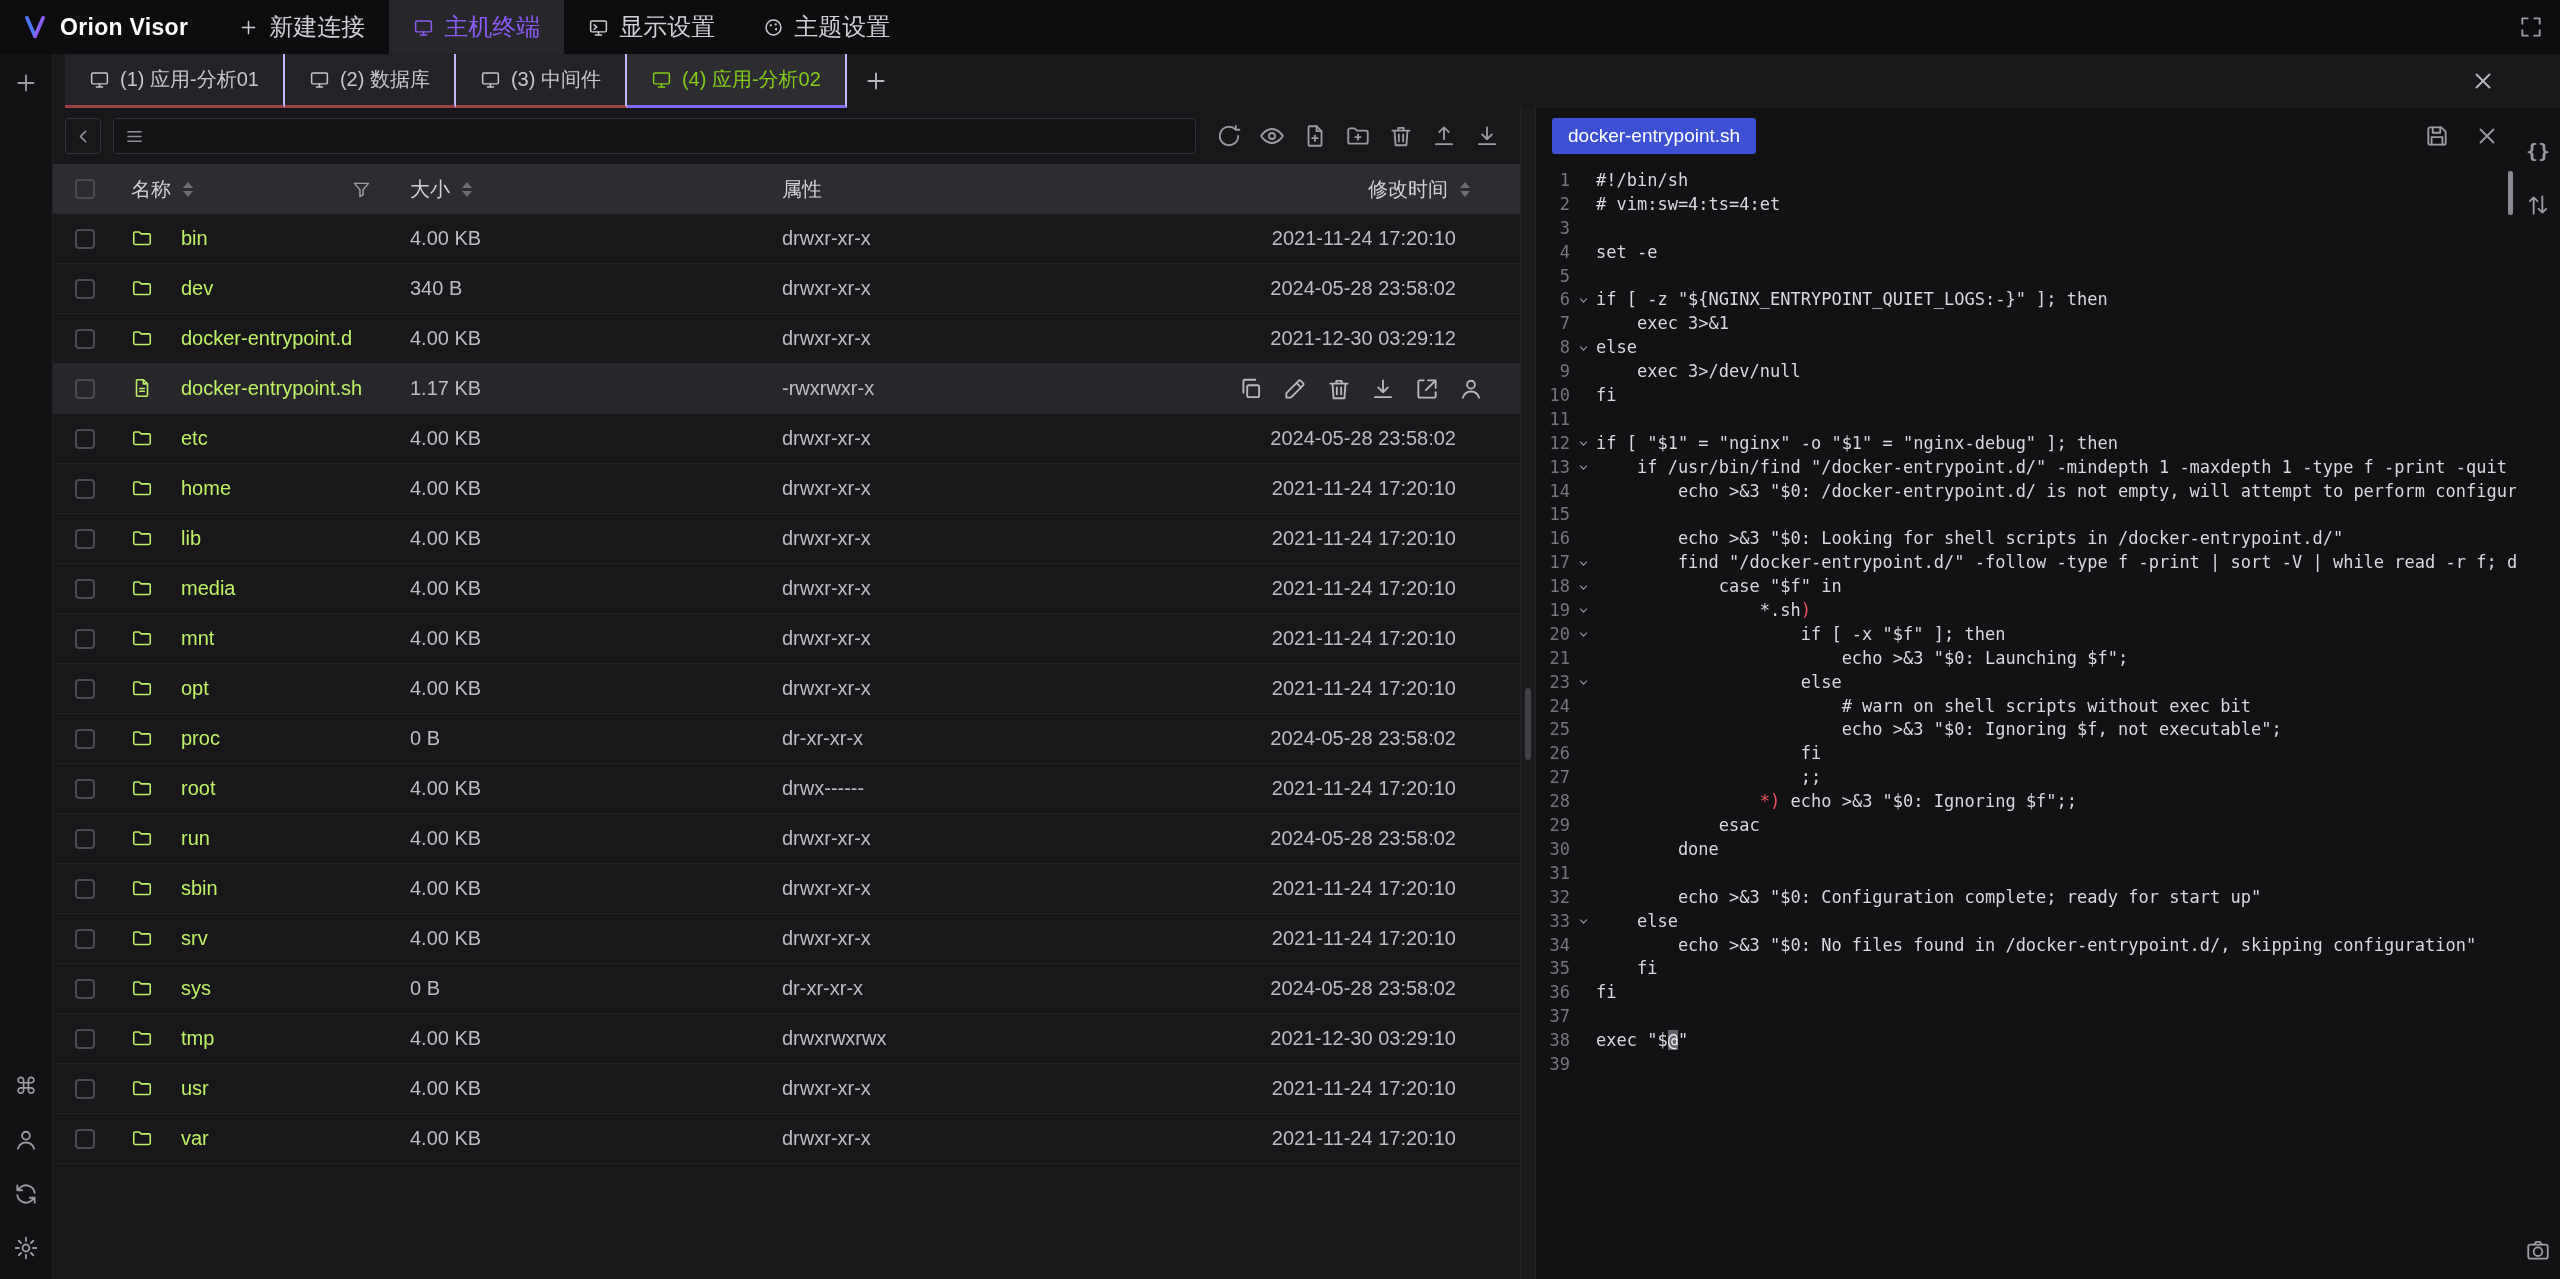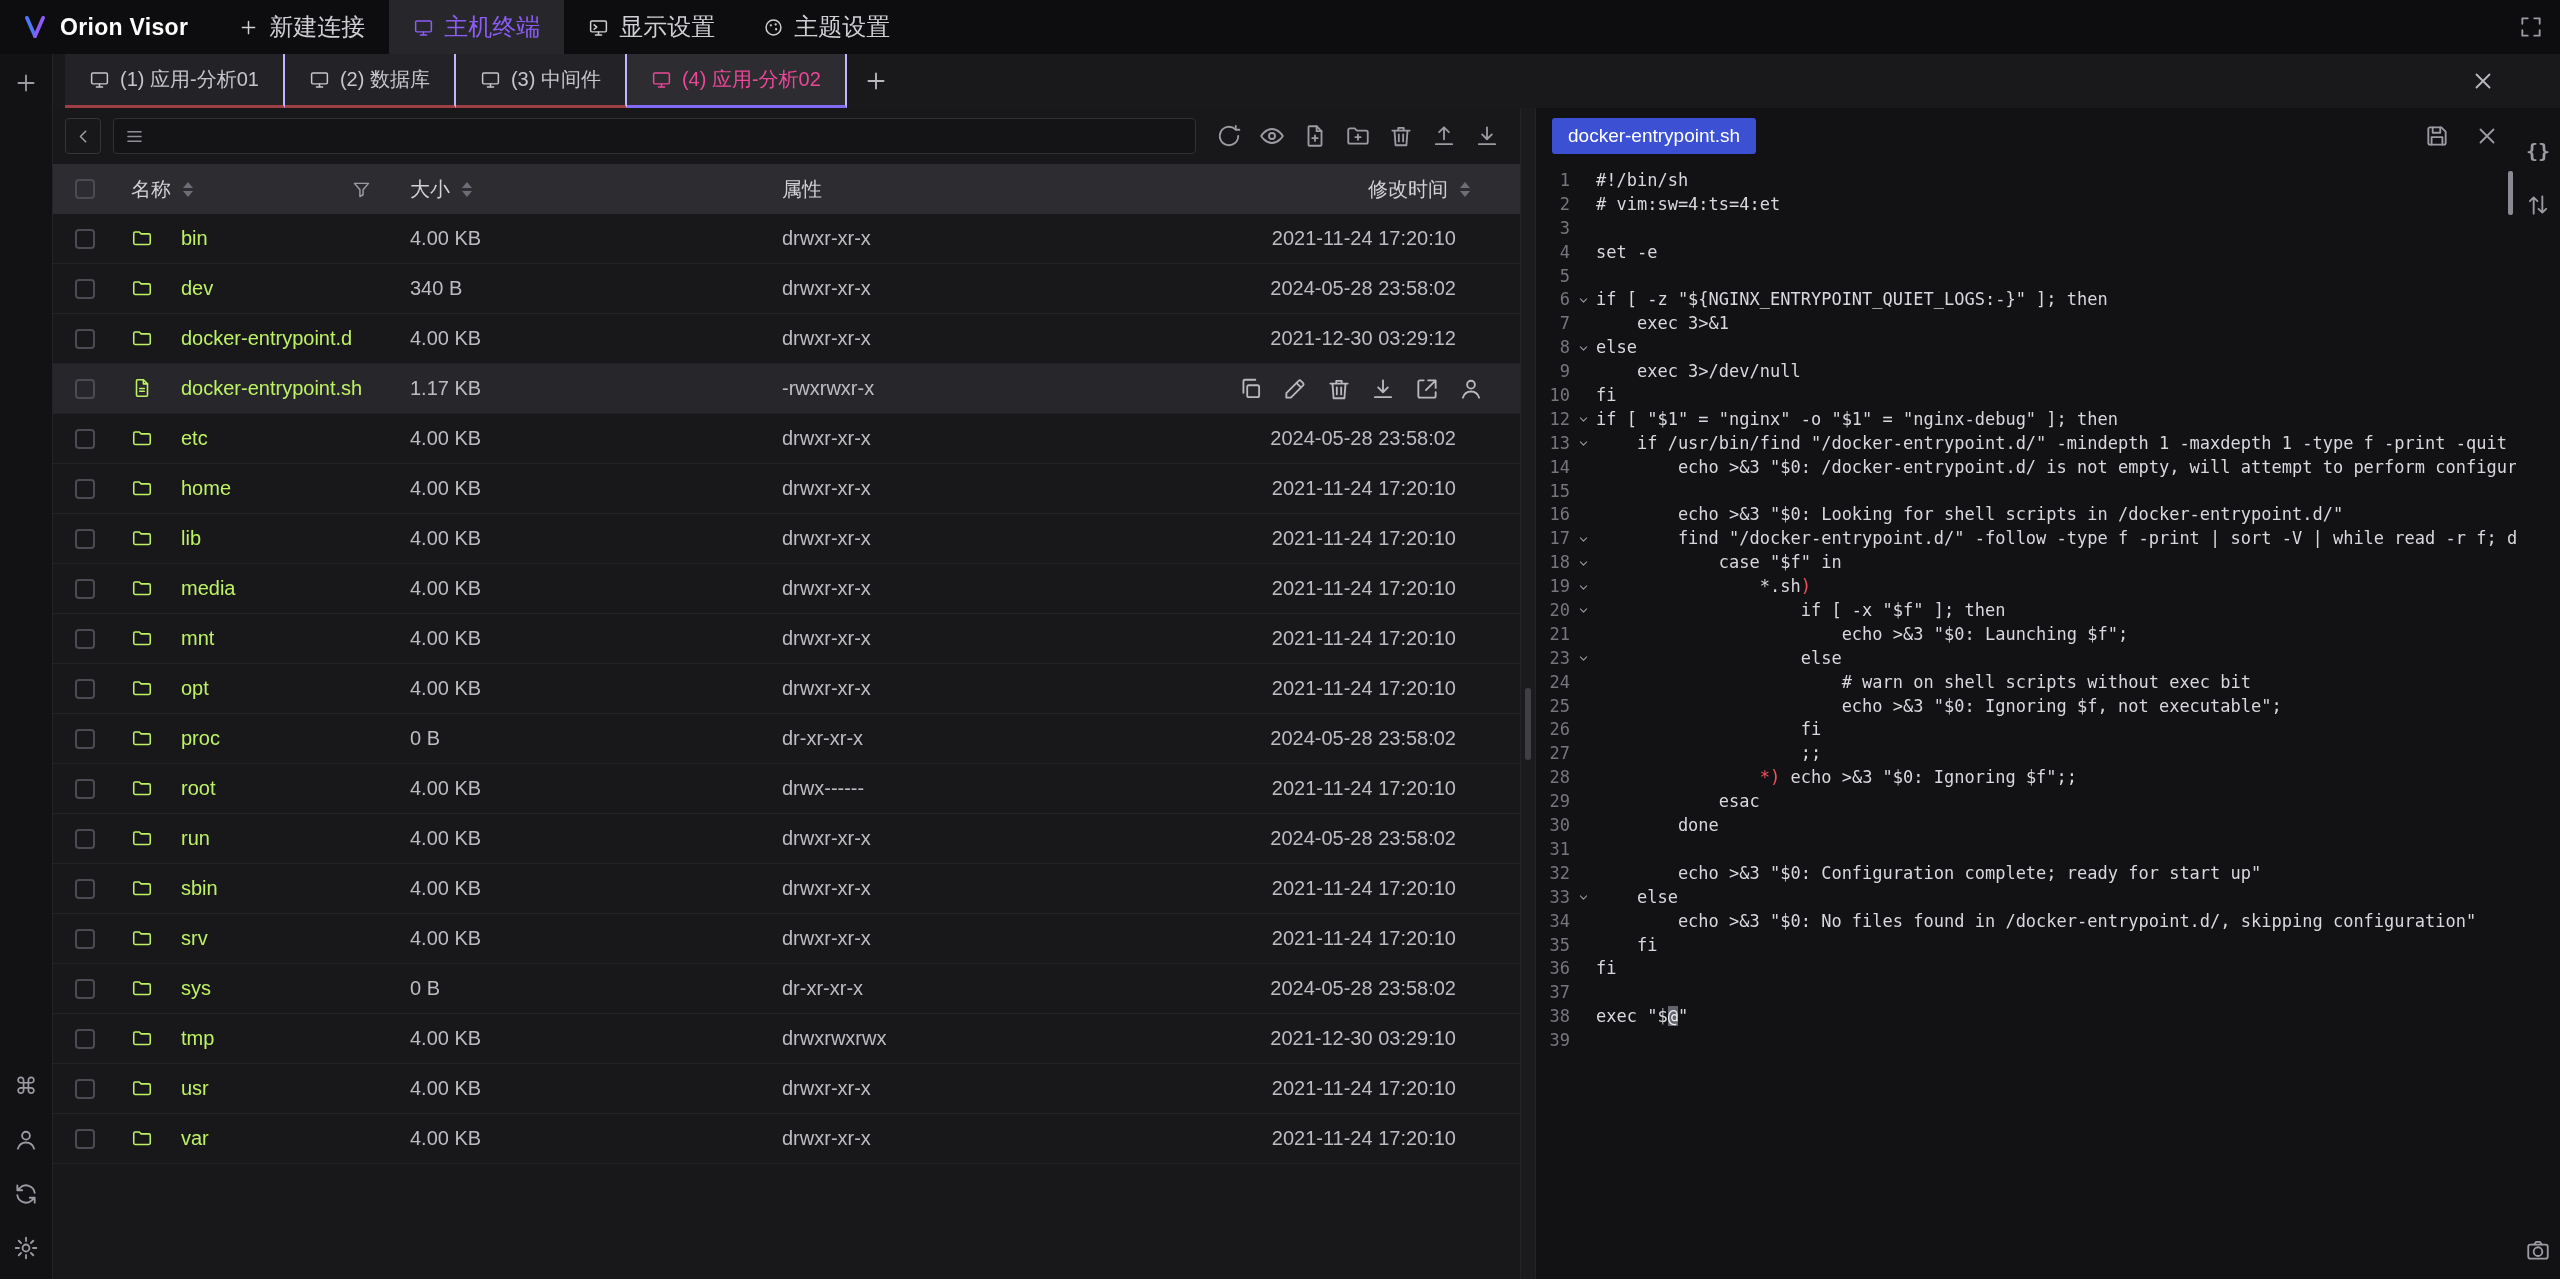--- a/index.html
+++ b/index.html
@@ -21,21 +21,21 @@
     display:flex;flex-direction:column;align-items:center;padding:16px 0 18px;color:#9b9ba3;}
   .rail-top{display:flex;flex-direction:column;gap:20px;align-items:center;}
   .rail-bottom{margin-top:auto;display:flex;flex-direction:column;gap:28px;align-items:center;}
   .main{flex:1;display:flex;flex-direction:column;min-width:0;}
 
   
   .tabbar{flex:0 0 54px;height:54px;background:#19191c;display:flex;align-items:center;}
   .tabs{display:flex;height:100%;padding-left:12px;}
   .tab{display:flex;align-items:center;gap:10px;padding:0 24px;font-size:20px;color:#c6c6cc;background:#232327;
     border-right:2px solid #c4b5fd;border-bottom:3px solid #9d3f44;height:100%;box-sizing:border-box;cursor:pointer;white-space:nowrap;}
-  .tab.active{background:#2c2c31;color:#ec4899;border-bottom-color:#7f6bf6;}
+  .tab.active{background:#2c2c31;color:#84cc16;border-bottom-color:#7f6bf6;}
   .newtab{margin-left:16px;color:#b9b9bf;}
   .tabbar-spacer{flex:1;}
   .close-all{margin-right:64px;color:#b9b9bf;}
 
   
   .content{flex:1;display:flex;min-height:0;}
 
   
   .filepanel{flex:0 0 1467px;width:1467px;background:#18181b;display:flex;flex-direction:column;min-width:0;}
   .toolbar{flex:0 0 56px;height:56px;display:flex;align-items:center;gap:12px;padding:0 12px;}
@@ -723,20 +723,21 @@
                 <div class="code-line"><span class="ln">5</span><span class="fold"></span><span class="codetext"></span></div>
                 <div class="code-line"><span class="ln">6</span><span class="fold"><span class="ic ic14 static"><svg viewBox="0 0 24 24">
                         <path d="M7 9.5l5 5 5-5"></path>
                       </svg></span></span><span class="codetext">if [ -z "${NGINX_ENTRYPOINT_QUIET_LOGS:-}" ]; then</span></div>
                 <div class="code-line"><span class="ln">7</span><span class="fold"></span><span class="codetext">    exec 3&gt;&amp;1</span></div>
                 <div class="code-line"><span class="ln">8</span><span class="fold"><span class="ic ic14 static"><svg viewBox="0 0 24 24">
                         <path d="M7 9.5l5 5 5-5"></path>
                       </svg></span></span><span class="codetext">else</span></div>
                 <div class="code-line"><span class="ln">9</span><span class="fold"></span><span class="codetext">    exec 3&gt;/dev/null</span></div>
                 <div class="code-line"><span class="ln">10</span><span class="fold"></span><span class="codetext">fi</span></div>
+                <div class="code-line"><span class="ln">11</span><span class="fold"></span><span class="codetext"></span></div>
                 <div class="code-line"><span class="ln">12</span><span class="fold"><span class="ic ic14 static"><svg viewBox="0 0 24 24">
                         <path d="M7 9.5l5 5 5-5"></path>
                       </svg></span></span><span class="codetext">if [ "$1" = "nginx" -o "$1" = "nginx-debug" ]; then</span></div>
                 <div class="code-line"><span class="ln">13</span><span class="fold"><span class="ic ic14 static"><svg viewBox="0 0 24 24">
                         <path d="M7 9.5l5 5 5-5"></path>
                       </svg></span></span><span class="codetext">    if /usr/bin/find "/docker-entrypoint.d/" -mindepth 1 -maxdepth 1 -type f -print -quit 2&gt;/d</span></div>
                 <div class="code-line"><span class="ln">14</span><span class="fold"></span><span class="codetext">        echo &gt;&amp;3 "$0: /docker-entrypoint.d/ is not empty, will attempt to perform configuratio</span></div>
                 <div class="code-line"><span class="ln">15</span><span class="fold"></span><span class="codetext"></span></div>
                 <div class="code-line"><span class="ln">16</span><span class="fold"></span><span class="codetext">        echo &gt;&amp;3 "$0: Looking for shell scripts in /docker-entrypoint.d/"</span></div>
                 <div class="code-line"><span class="ln">17</span><span class="fold"><span class="ic ic14 static"><svg viewBox="0 0 24 24">

